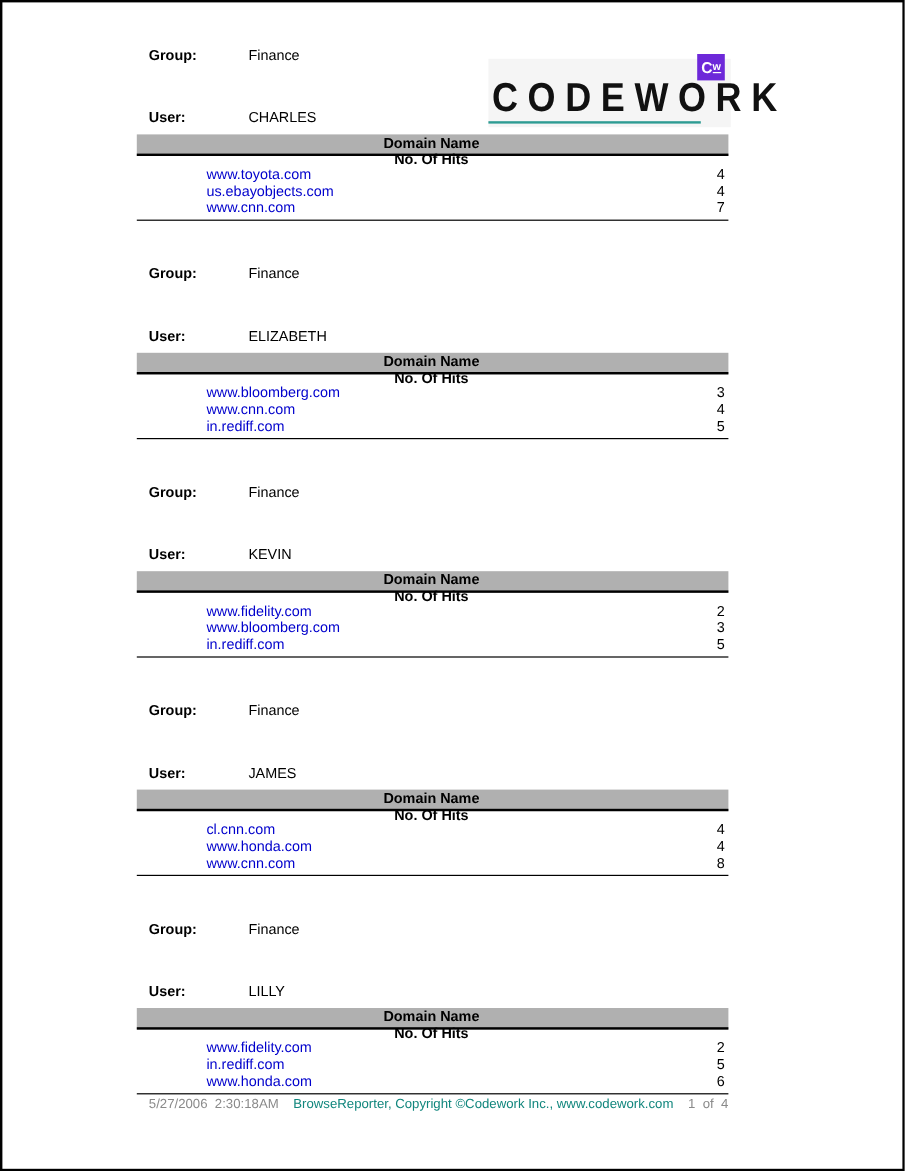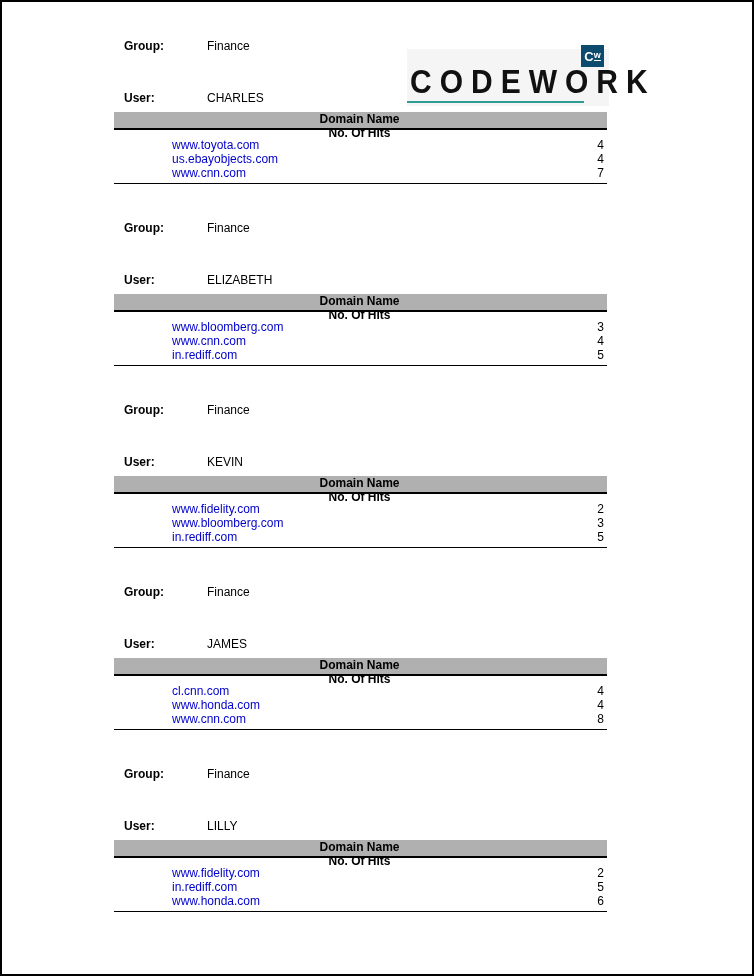--- a/index.html
+++ b/index.html
@@ -44,21 +44,21 @@
     width: 177px;
     height: 2px;
     background: #2e9c93;
   }
   .logo-badge {
     position: absolute;
     top: -4px;
     right: 5px;
     width: 23px;
     height: 22px;
-    background: #0c4a6e;
+    background: #6d28d9;
     color: #fff;
     text-align: center;
     line-height: 20px;
     font-weight: bold;
   }
   .logo-badge .big-c { font-size: 13px; }
   .logo-badge .small-w { font-size: 9px; border-bottom: 1px solid #fff; vertical-align: 3px; }
 
   
   .content { margin-left: 112px; width: 493px; }
@@ -288,14 +288,19 @@
           <div class="data-row">
             <span class="domain">www.honda.com</span>
             <span class="hits">6</span>
           </div>
         </div>
       </div>
 
     </div>
   </div>
 
+  <div class="footer">
+    <span class="timestamp">5/27/2006  2:30:18AM</span>
+    <span class="copyright">BrowseReporter, Copyright ©Codework Inc., www.codework.com</span>
+    <span class="page-info">1  of  4</span>
+  </div>
 
 </div>
 
 </body></html>

